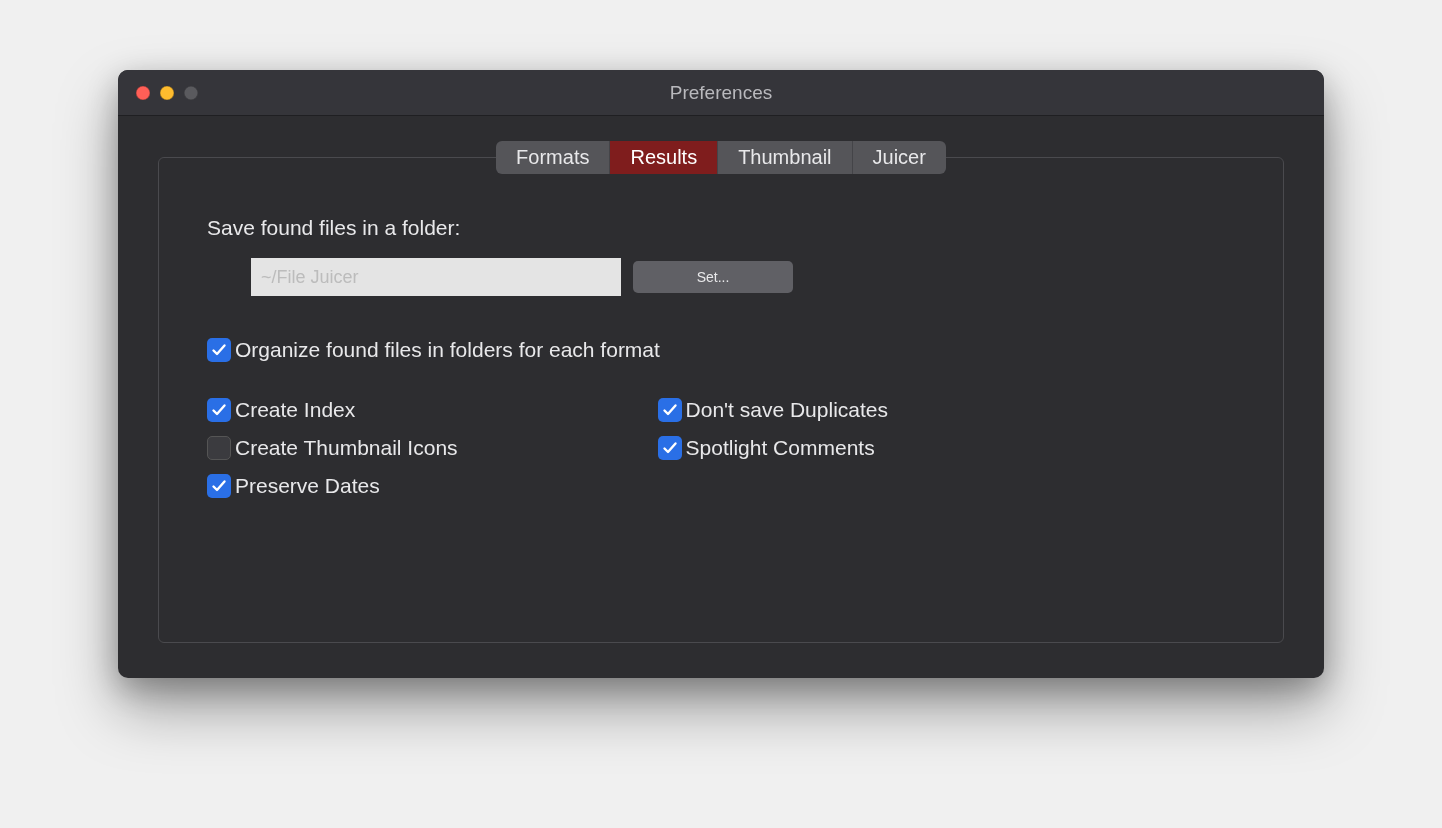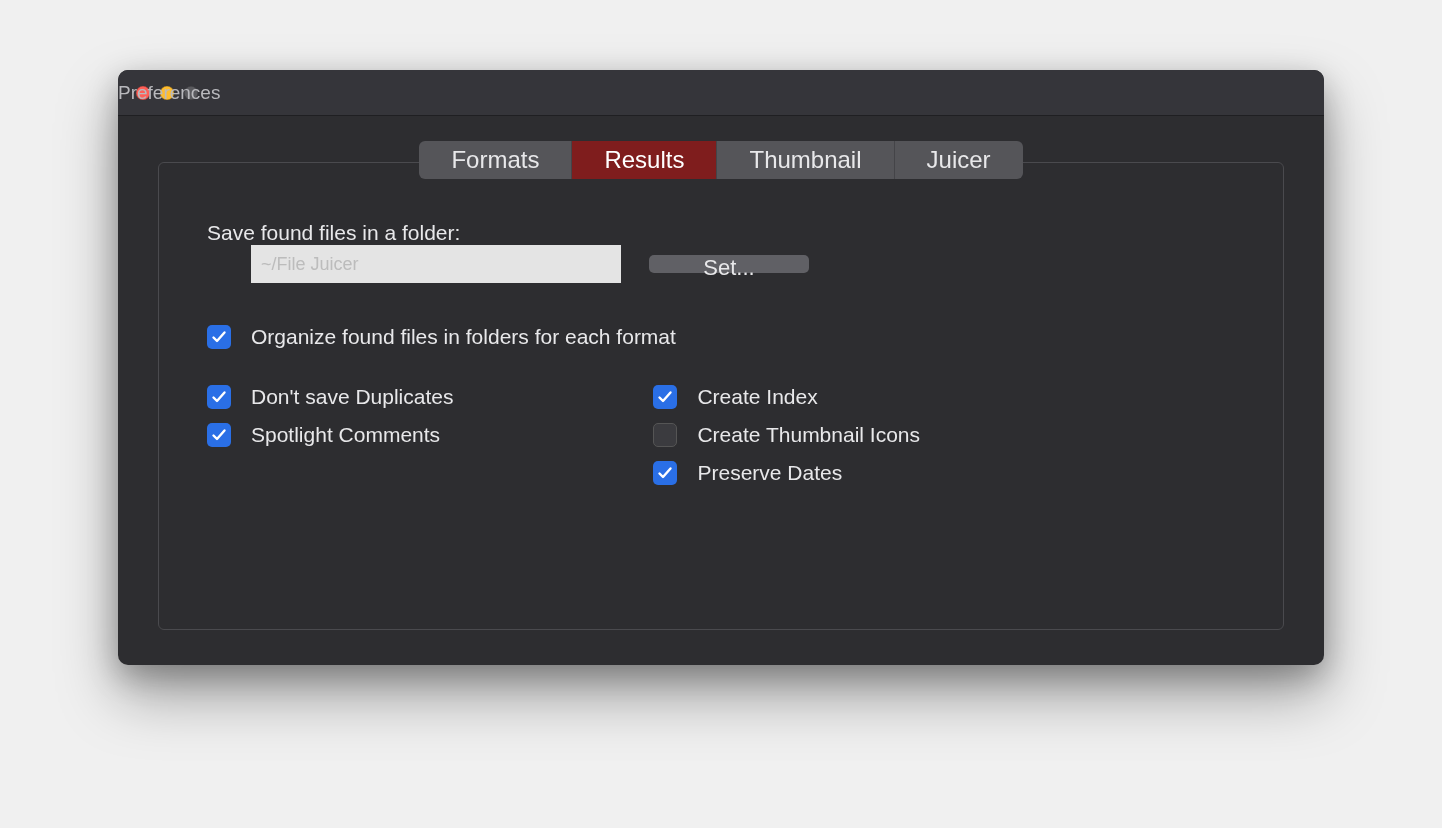--- a/index.html
+++ b/index.html
@@ -35,21 +35,21 @@
   }
   .light {
     width: 14px; height: 14px; border-radius: 50%;
   }
   .light.red { background: #ff5f57; box-shadow: inset 0 0 0 0.5px rgba(0,0,0,0.3); }
   .light.yellow { background: #febc2e; box-shadow: inset 0 0 0 0.5px rgba(0,0,0,0.3); }
   .light.grey { background: #5a5a5e; box-shadow: inset 0 0 0 0.5px rgba(0,0,0,0.3); }
   .window-title {
     position: absolute;
     left: 0; right: 0;
-    text-align: left;
+    text-align: center;
     color: #b9b9bd;
     font-size: 19px;
     font-weight: 400;
     pointer-events: none;
   }
   .content {
     padding: 25px 40px 35px 40px;
     position: relative;
   }
   .tabset {
@@ -58,73 +58,74 @@
     margin-bottom: -17px;
     position: relative;
     z-index: 2;
   }
   .segmented {
     display: inline-flex;
     border-radius: 6px;
     overflow: hidden;
   }
   .seg {
-    font-size: 24px;
+    font-size: 20px;
     color: #e8e8ea;
     background: #555559;
-    padding: 5px 32px;
+    padding: 5px 20px;
     border: none;
     cursor: pointer;
     border-right: 1px solid #444448;
   }
   .seg:last-child { border-right: none; }
   .seg.active { background: #7f1d1d; color: #fff; }
   .panel {
     border: 1px solid #4a4a4e;
     border-radius: 6px;
     padding: 58px 48px 130px 48px;
     position: relative;
     z-index: 1;
   }
   .row-folder-label {
     color: #e8e8ea;
     font-size: 21px;
+    margin-bottom: 18px;
   }
   .row-folder-controls {
     display: flex;
     align-items: center;
-    gap: 28px;
+    gap: 12px;
     margin-left: 44px;
     margin-bottom: 42px;
   }
   .folder-input {
     width: 370px;
     height: 38px;
     background: #e4e4e4;
     border: none;
     border-radius: 0;
     color: #bcbcbc;
     font-size: 18px;
     padding: 0 10px;
   }
   .folder-input::placeholder { color: #bcbcbc; }
   .set-button {
     width: 160px;
-    height: 18px;
+    height: 32px;
     background: #606065;
     color: #e8e8ea;
-    font-size: 22px;
+    font-size: 14px;
     border: none;
     border-radius: 5px;
     cursor: pointer;
   }
   .checkbox-row {
     display: flex;
     align-items: center;
-    gap: 20px;
+    gap: 4px;
     margin-bottom: 14px;
   }
   .checkbox-group-top { margin-bottom: 36px; }
   .checkbox-columns {
     display: flex;
     gap: 200px;
   }
   .cb {
     width: 24px; height: 24px;
     border-radius: 5px;
@@ -184,49 +185,49 @@
       </div>
 
       <div class="checkbox-columns">
         <div>
           <div class="checkbox-row">
             <span class="cb checked">
               <svg viewBox="0 0 16 16">
                   <path d="M2.5 8.5 L6 12 L13.5 3.5" stroke="#fff" stroke-width="2.4" fill="none" stroke-linecap="round" stroke-linejoin="round"></path>
                 </svg>
             </span>
-            <span class="cb-label">Don't save Duplicates</span>
-          </div>
-          <div class="checkbox-row">
-            <span class="cb checked">
-              <svg viewBox="0 0 16 16">
-                  <path d="M2.5 8.5 L6 12 L13.5 3.5" stroke="#fff" stroke-width="2.4" fill="none" stroke-linecap="round" stroke-linejoin="round"></path>
-                </svg>
-            </span>
-            <span class="cb-label">Spotlight Comments</span>
+            <span class="cb-label">Create Index</span>
+          </div>
+          <div class="checkbox-row">
+            <span class="cb unchecked"></span>
+            <span class="cb-label">Create Thumbnail Icons</span>
+          </div>
+          <div class="checkbox-row">
+            <span class="cb checked">
+              <svg viewBox="0 0 16 16">
+                  <path d="M2.5 8.5 L6 12 L13.5 3.5" stroke="#fff" stroke-width="2.4" fill="none" stroke-linecap="round" stroke-linejoin="round"></path>
+                </svg>
+            </span>
+            <span class="cb-label">Preserve Dates</span>
           </div>
         </div>
         <div>
           <div class="checkbox-row">
             <span class="cb checked">
               <svg viewBox="0 0 16 16">
                   <path d="M2.5 8.5 L6 12 L13.5 3.5" stroke="#fff" stroke-width="2.4" fill="none" stroke-linecap="round" stroke-linejoin="round"></path>
                 </svg>
             </span>
-            <span class="cb-label">Create Index</span>
-          </div>
-          <div class="checkbox-row">
-            <span class="cb unchecked"></span>
-            <span class="cb-label">Create Thumbnail Icons</span>
-          </div>
-          <div class="checkbox-row">
-            <span class="cb checked">
-              <svg viewBox="0 0 16 16">
-                  <path d="M2.5 8.5 L6 12 L13.5 3.5" stroke="#fff" stroke-width="2.4" fill="none" stroke-linecap="round" stroke-linejoin="round"></path>
-                </svg>
-            </span>
-            <span class="cb-label">Preserve Dates</span>
+            <span class="cb-label">Don't save Duplicates</span>
+          </div>
+          <div class="checkbox-row">
+            <span class="cb checked">
+              <svg viewBox="0 0 16 16">
+                  <path d="M2.5 8.5 L6 12 L13.5 3.5" stroke="#fff" stroke-width="2.4" fill="none" stroke-linecap="round" stroke-linejoin="round"></path>
+                </svg>
+            </span>
+            <span class="cb-label">Spotlight Comments</span>
           </div>
         </div>
       </div>
     </div>
   </div>
 </div>
 
 </body></html>

